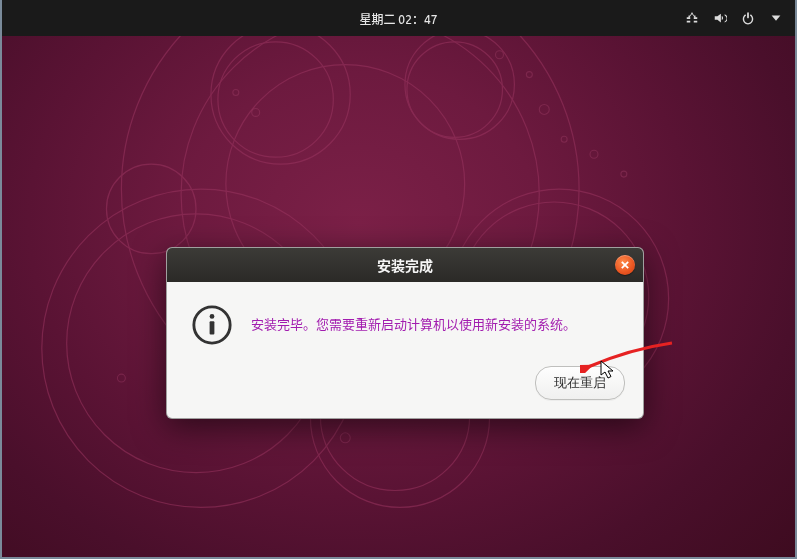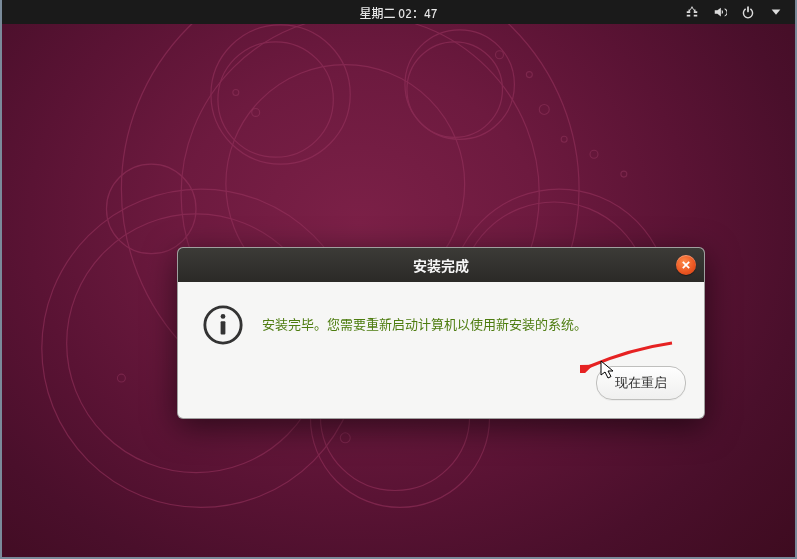--- a/index.html
+++ b/index.html
@@ -18,21 +18,21 @@
       border: 2px solid #7a8a9a;
       border-top: none;
     }
     .swirls {
       position: absolute;
       inset: 0;
       pointer-events: none;
     }
     .topbar {
       background: #1a1a1a;
-      height: 24px;
+      height: 36px;
       display: flex;
       align-items: center;
       color: #e6e6e6;
       font-size: 12px;
       position: relative;
       z-index: 10;
     }
     .topbar-center {
       position: absolute;
       left: 50%;
@@ -46,23 +46,23 @@
       margin-left: auto;
       display: flex;
       gap: 14px;
       align-items: center;
       padding-right: 12px;
     }
     .tray-icon { display: inline-flex; align-items: center; }
     .tray-icon svg { width: 14px; height: 14px; fill: #dcdcdc; }
     .dialog {
       position: absolute;
-      left: 175px;
+      left: 164px;
       top: 247px;
-      width: 528px;
+      width: 478px;
       background: #f6f6f5;
       border-radius: 6px;
       box-shadow: 0 8px 32px rgba(0,0,0,0.55);
       overflow: hidden;
       border: 1px solid rgba(0,0,0,0.35);
       z-index: 20;
     }
     .titlebar {
       background: linear-gradient(#3c3b37, #2b2a27);
       height: 34px;
@@ -92,21 +92,21 @@
       display: flex;
       gap: 18px;
       align-items: center;
     }
     .info-icon {
       width: 42px; height: 42px; flex: 0 0 42px;
       display: flex; align-items: center; justify-content: center;
     }
     .dialog-msg {
       font-size: 13px;
-      color: #4d7c0f;
+      color: #a21caf;
       line-height: 1.5;
     }
     .dialog-actions {
       padding: 8px 18px 18px 18px;
       display: flex;
       justify-content: flex-end;
       position: relative;
     }
     .restart-btn {
       background: linear-gradient(#fefefe, #f0f0ef);

